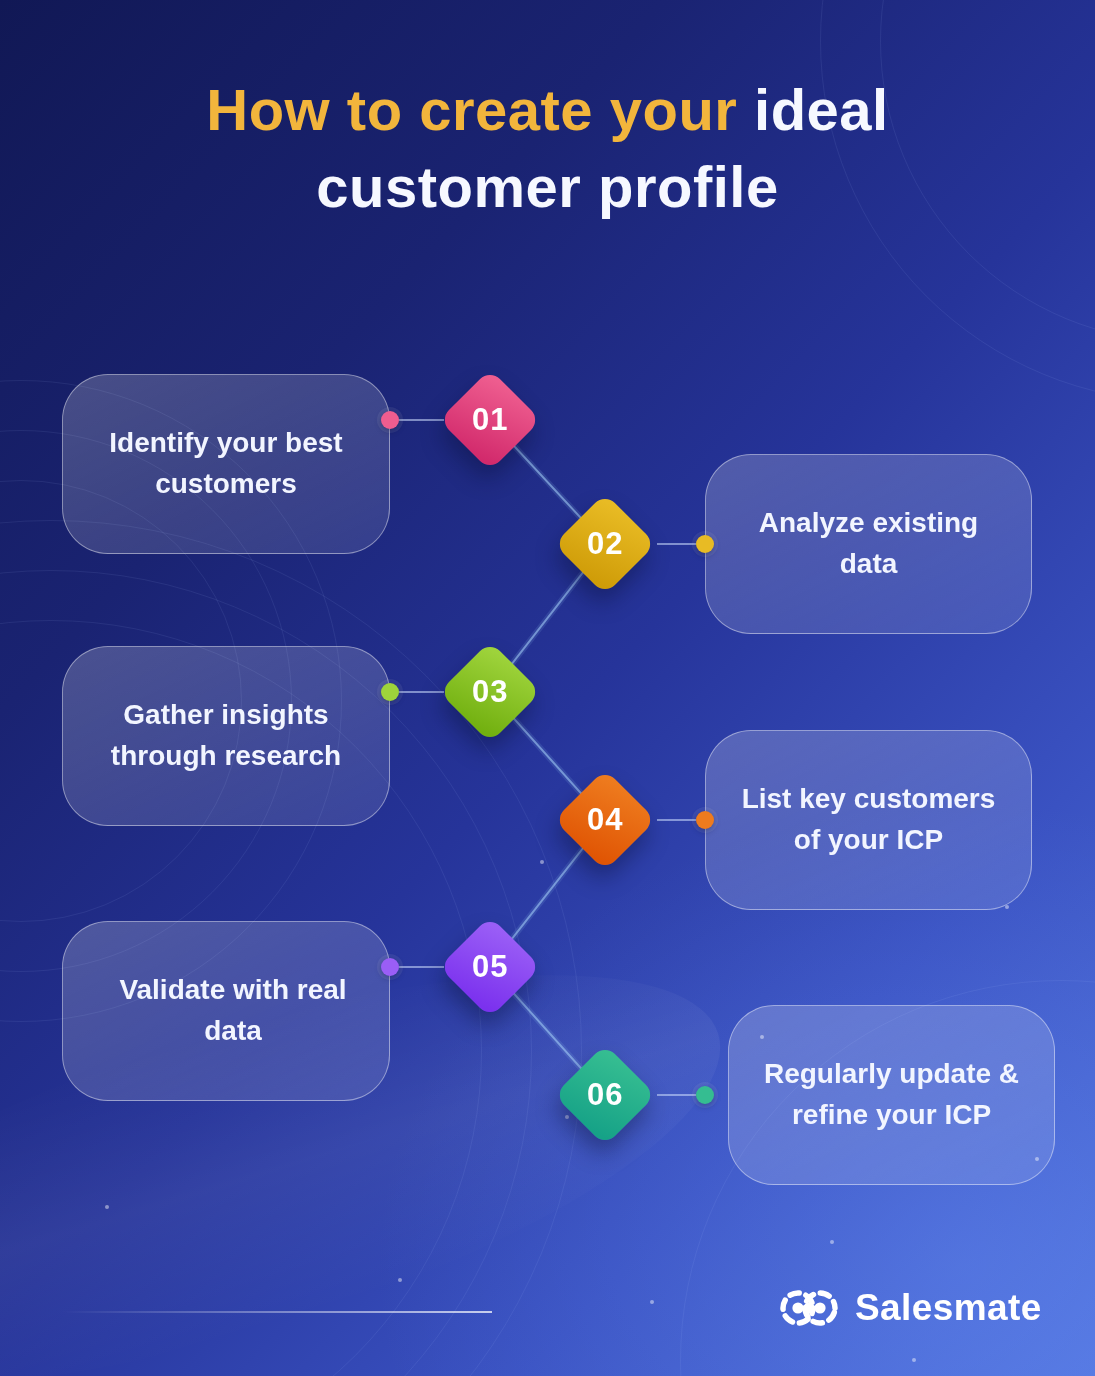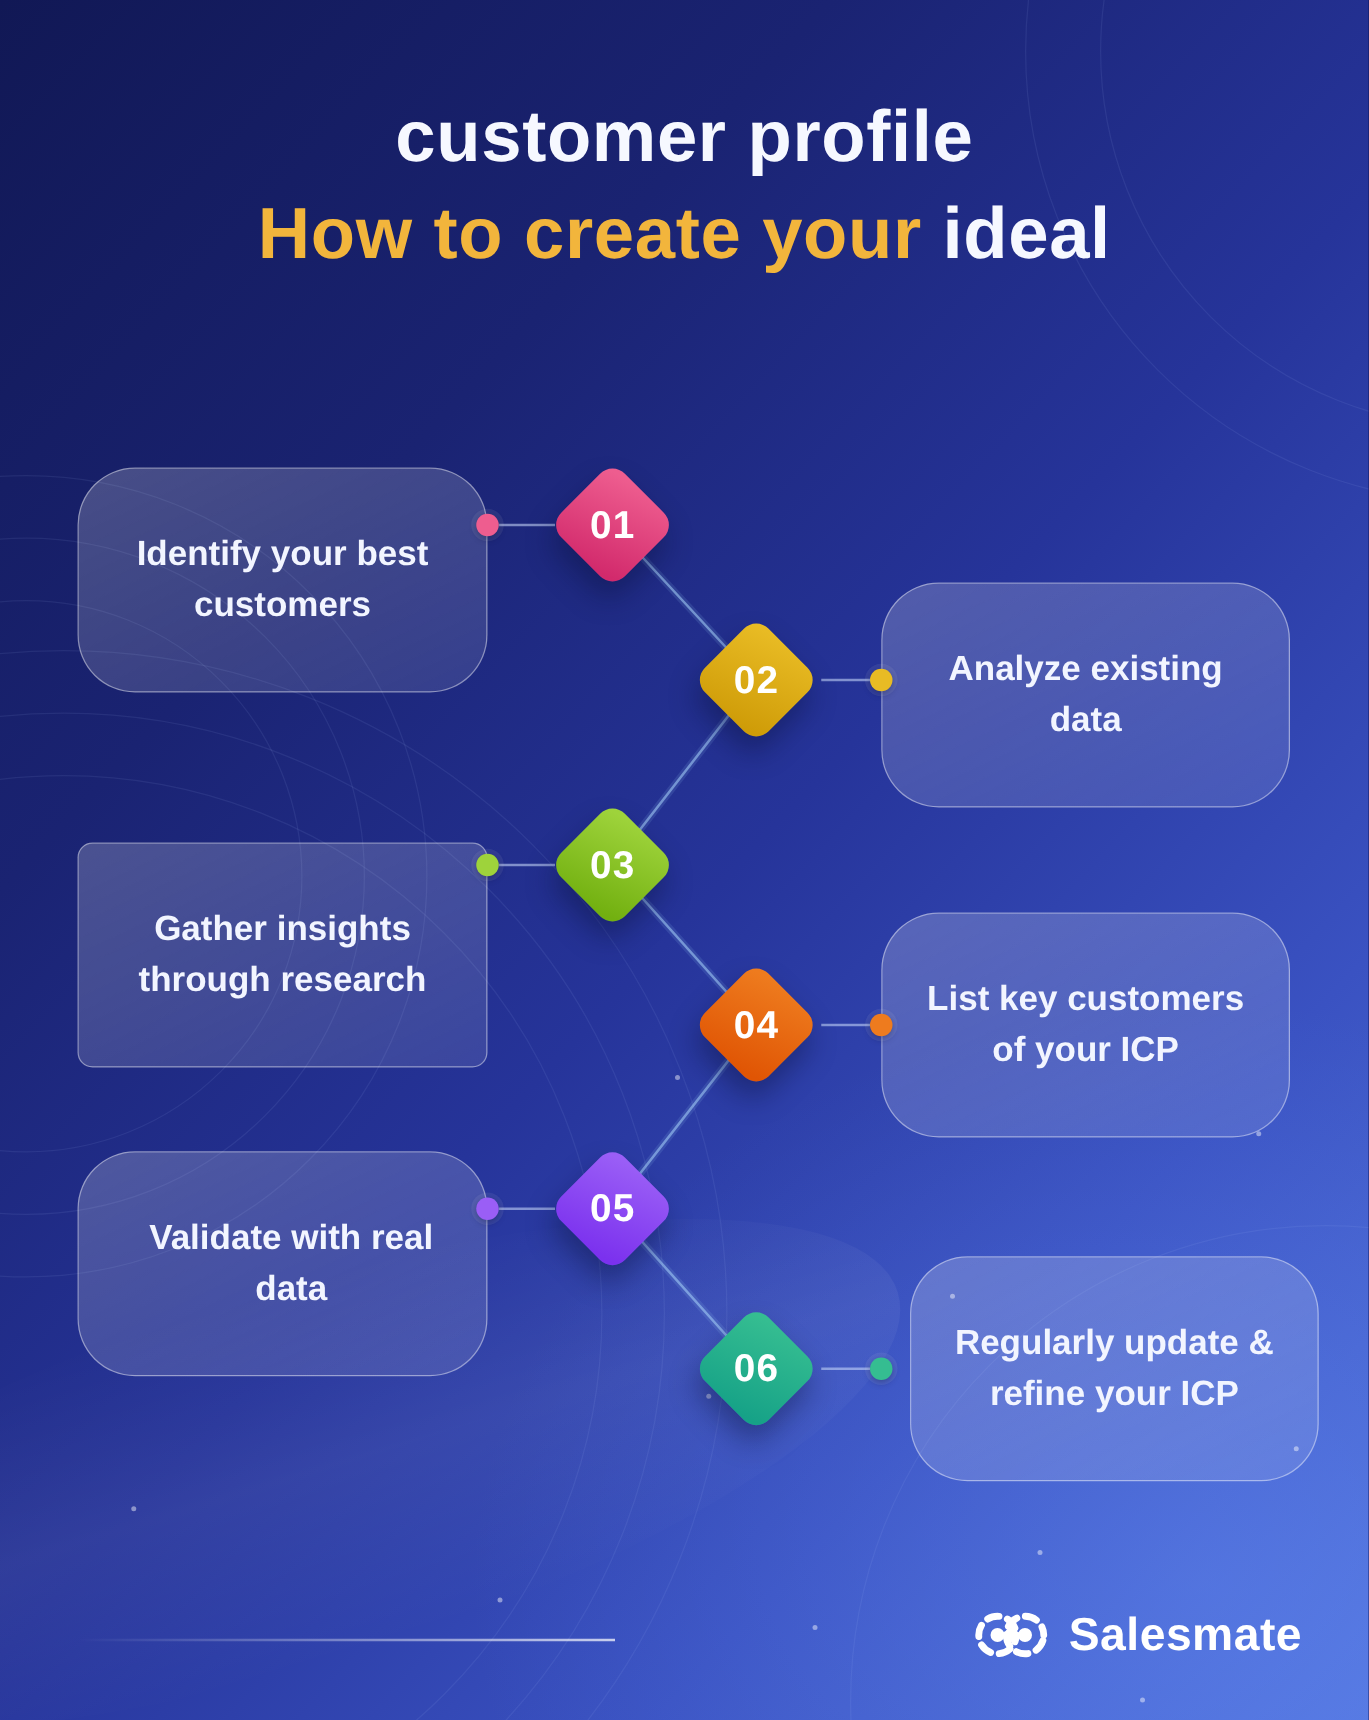--- a/index.html
+++ b/index.html
@@ -64,26 +64,26 @@
   <i class="p" style="left:1035px;top:1157px;"></i>
   <i class="p" style="left:650px;top:1300px;"></i>
   <i class="p" style="left:398px;top:1278px;"></i>
   <i class="p" style="left:1005px;top:905px;"></i>
   <i class="p" style="left:540px;top:860px;"></i>
   <i class="p" style="left:105px;top:1205px;"></i>
   <i class="p" style="left:912px;top:1358px;"></i>
   <i class="p" style="left:760px;top:1035px;"></i>
 
   <div class="title">
-    <div>customer profile</div>
     <div>
       <span class="hl" style="color: rgb(242, 181, 60);">How to create your</span>
       <span> </span>
       <span>ideal</span>
     </div>
+    <div>customer profile</div>
   </div>
 
   <svg class="connectors" width="1095" height="1376" viewBox="0 0 1095 1376">
     <polyline points="490,420 605,544 490,692 605,820 490,967 605,1095" fill="none" stroke="#9ccdf7" stroke-opacity="0.13" stroke-width="6"></polyline>
     <polyline points="490,420 605,544 490,692 605,820 490,967 605,1095" fill="none" stroke="#a9d6fb" stroke-opacity="0.55" stroke-width="2"></polyline>
     <line x1="399" y1="420" x2="444" y2="420" stroke="#cfe0ff" stroke-opacity="0.55" stroke-width="2"></line>
     <line x1="657" y1="544" x2="696" y2="544" stroke="#cfe0ff" stroke-opacity="0.55" stroke-width="2"></line>
     <line x1="399" y1="692" x2="444" y2="692" stroke="#cfe0ff" stroke-opacity="0.55" stroke-width="2"></line>
     <line x1="657" y1="820" x2="696" y2="820" stroke="#cfe0ff" stroke-opacity="0.55" stroke-width="2"></line>
     <line x1="399" y1="967" x2="444" y2="967" stroke="#cfe0ff" stroke-opacity="0.55" stroke-width="2"></line>
@@ -91,29 +91,29 @@
   </svg>
 
   <div class="card left" style="top:330px;">
     <span>Identify your best customers</span>
   </div>
   <div class="dot" style="left: 381px; top: 411px; --c: #ee5d8f; --c2: #d22a6c;"></div>
   <div class="diamond" style="left: 454px; top: 384px; --c: #ee5d8f; --c2: #d22a6c;">
     <span class="num">01</span>
   </div>
 
-  <div class="card right" style="top:454px;margin-top:12px;">
+  <div class="card right" style="top:454px;">
     <span>Analyze existing data</span>
   </div>
   <div class="dot" style="left: 696px; top: 535px; --c: #e8bb24; --c2: #cf9c08;"></div>
   <div class="diamond" style="left: 569px; top: 508px; --c: #e8bb24; --c2: #cf9c08;">
     <span class="num">02</span>
   </div>
 
-  <div class="card left" style="top:630px;border-radius:12px;">
+  <div class="card left" style="top:602px;">
     <span>Gather insights through research</span>
   </div>
   <div class="dot" style="left: 381px; top: 683px; --c: #9ed33b; --c2: #72b010;"></div>
   <div class="diamond" style="left: 454px; top: 656px; --c: #9ed33b; --c2: #72b010;">
     <span class="num">03</span>
   </div>
 
   <div class="card right" style="top:730px;">
     <span>List key customers of your ICP</span>
   </div>

